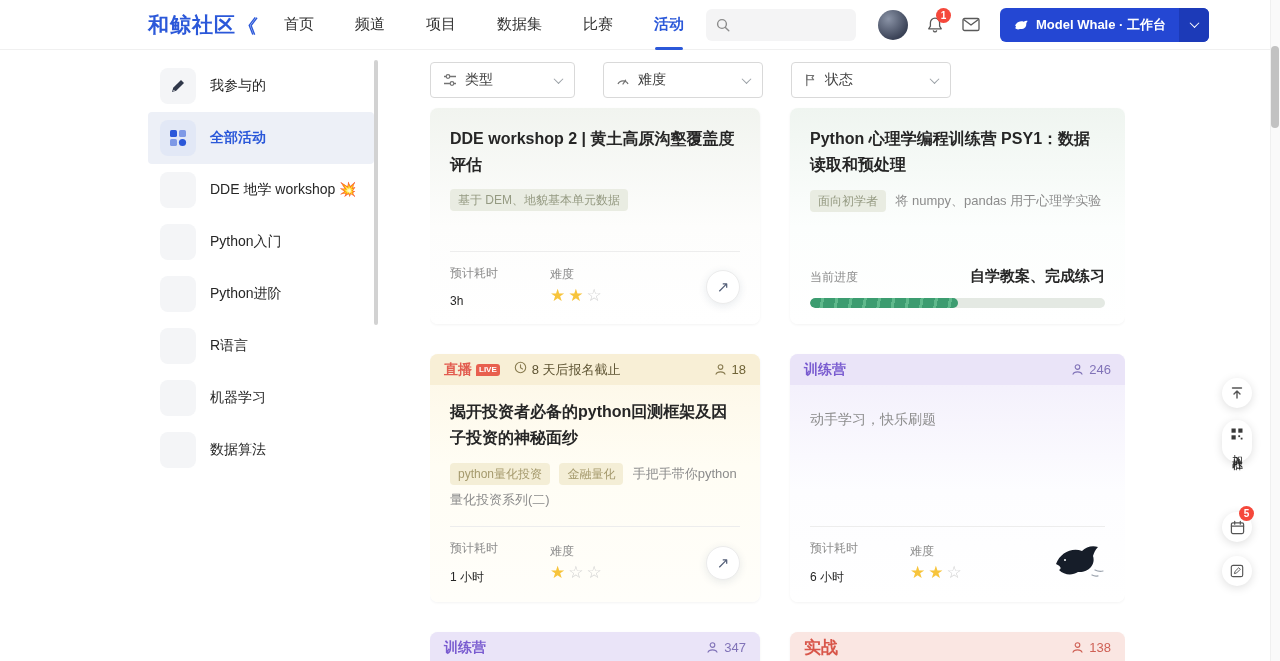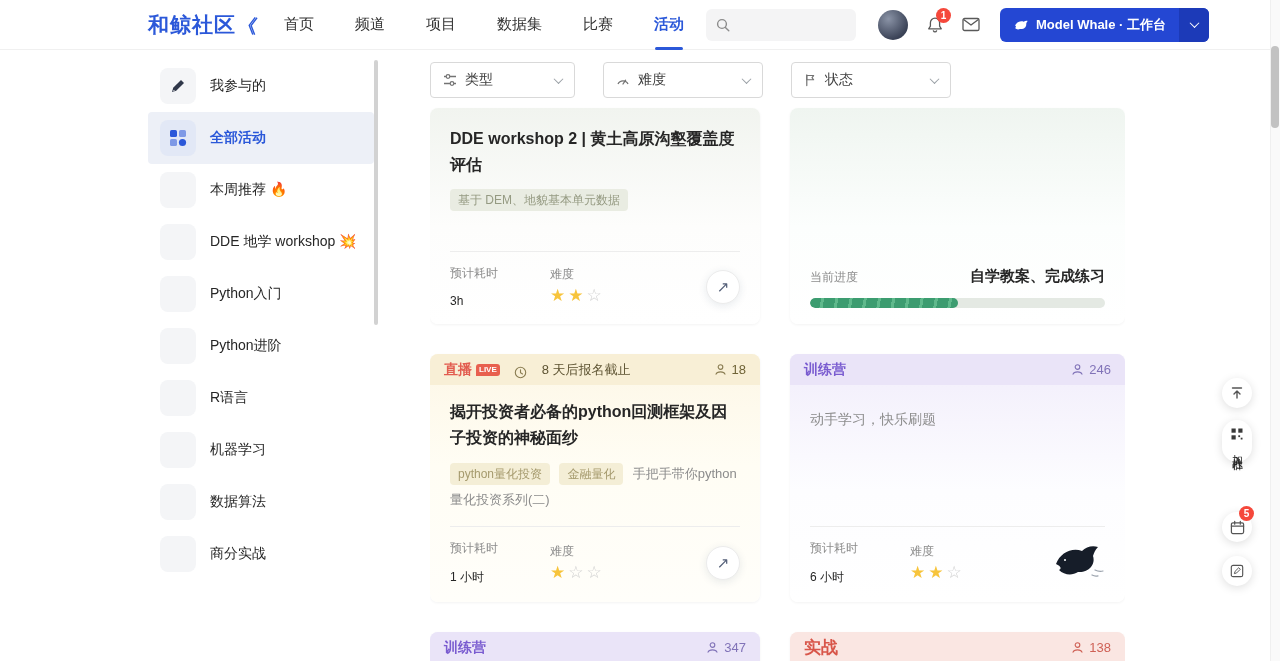--- a/index.html
+++ b/index.html
@@ -68,21 +68,21 @@
 
   .card-head{height:31px;display:flex;align-items:center;padding:0 14px;font-size:13px;flex:none}
   .head-amber{background:#f8efd6}
   .head-purple{background:#eae4f8}
   .head-red{background:#fae6e2}
   .type-live{color:#e25d50;font-weight:bold;font-size:14px}
   .type-camp{color:#7a5cd0;font-weight:bold;font-size:14px}
   .type-real{color:#d8564a;font-weight:bold;font-size:17px}
   .live-badge{margin-left:4px;background:#e8604f;color:#fff;font-size:8px;font-weight:bold;
     padding:2px 3px;border-radius:3px 3px 3px 0;line-height:1}
-  .head-item{display:flex;align-items:flex-end;gap:15px;margin-left:14px;color:#5d5332}
+  .head-item{display:flex;align-items:flex-start;gap:5px;margin-left:14px;color:#5d5332}
   .head-right{margin-left:auto;display:flex;align-items:center;gap:5px;color:#6f6336}
   .head-right.purple{color:#8173b8}
   .head-right.red{color:#cf6156}
 
   .card-body{padding:18px 20px 0}
   .card-title{font-size:16px;color:#262626;line-height:1.6;font-weight:bold}
   .chip-row{margin-top:11px;font-size:12px;line-height:2;color:#8c8c8c}
   .chip{display:inline-block;padding:2px 8px;border-radius:4px;background:#e9ece2;color:#959a82;
     margin-right:6px;font-size:12px;line-height:1.5}
   .chip-amber{background:#f4eed6;color:#a59a6d}
@@ -199,24 +199,20 @@
             <rect x="1" y="1" width="7" height="7" rx="1.6"></rect>
             <rect x="10" y="1" width="7" height="7" rx="1.6" opacity=".55"></rect>
             <rect x="1" y="10" width="7" height="7" rx="1.6" opacity=".55"></rect>
             <circle cx="13.5" cy="13.5" r="3.6"></circle>
           </svg>
       </span>
       <span class="side-label">全部活动</span>
     </div>
     <div class="side-item">
       <span class="side-icon"></span>
-      <span class="side-label">本周推荐 🔥</span>
-    </div>
-    <div class="side-item">
-      <span class="side-icon"></span>
       <span class="side-label">DDE 地学 workshop 💥</span>
     </div>
     <div class="side-item">
       <span class="side-icon"></span>
       <span class="side-label">Python入门</span>
     </div>
     <div class="side-item">
       <span class="side-icon"></span>
       <span class="side-label">Python进阶</span>
     </div>
@@ -224,24 +220,20 @@
       <span class="side-icon"></span>
       <span class="side-label">R语言</span>
     </div>
     <div class="side-item">
       <span class="side-icon"></span>
       <span class="side-label">机器学习</span>
     </div>
     <div class="side-item">
       <span class="side-icon"></span>
       <span class="side-label">数据算法</span>
-    </div>
-    <div class="side-item">
-      <span class="side-icon"></span>
-      <span class="side-label">商分实战</span>
     </div>
   </aside>
   <div class="side-scrollbar"></div>
 
   <main class="main">
     <div class="filters">
       <div class="select w1">
         <span style="display:flex">
           <svg width="14" height="14" viewBox="0 0 14 14">
               <path d="M1 3.5 h12 M1 10.5 h12" stroke="#737373" stroke-width="1.3"></path>
@@ -292,20 +284,27 @@
             <div class="meta-label">难度</div>
             <div class="stars"><span class="star filled">★</span><span class="star filled">★</span><span class="star">☆</span></div>
           </div>
           <button class="go-btn">
             <span>↗</span>
           </button>
         </div>
       </article>
 
       <article class="card c-green2 h216">
+        <div class="card-body">
+          <h3 class="card-title">Python 心理学编程训练营 PSY1：数据读取和预处理</h3>
+          <div class="chip-row">
+            <span class="chip">面向初学者</span>
+            <span class="chip-desc">将 numpy、pandas 用于心理学实验</span>
+          </div>
+        </div>
         <div class="card-foot">
           <div class="progress-row">
             <span class="meta-label">当前进度</span>
             <span class="progress-text">自学教案、完成练习</span>
           </div>
           <div class="progress-track">
             <div class="progress-fill" style="width: 50%;"></div>
           </div>
         </div>
       </article>

